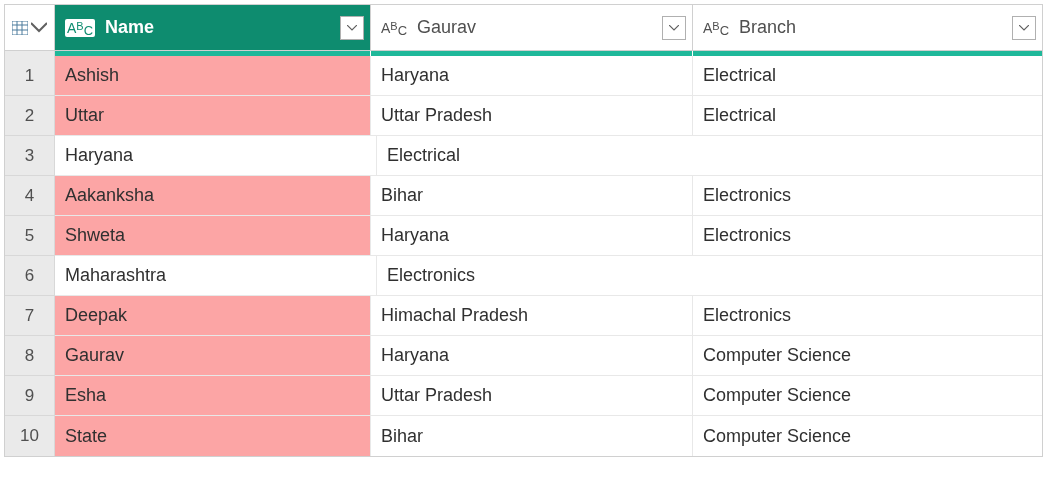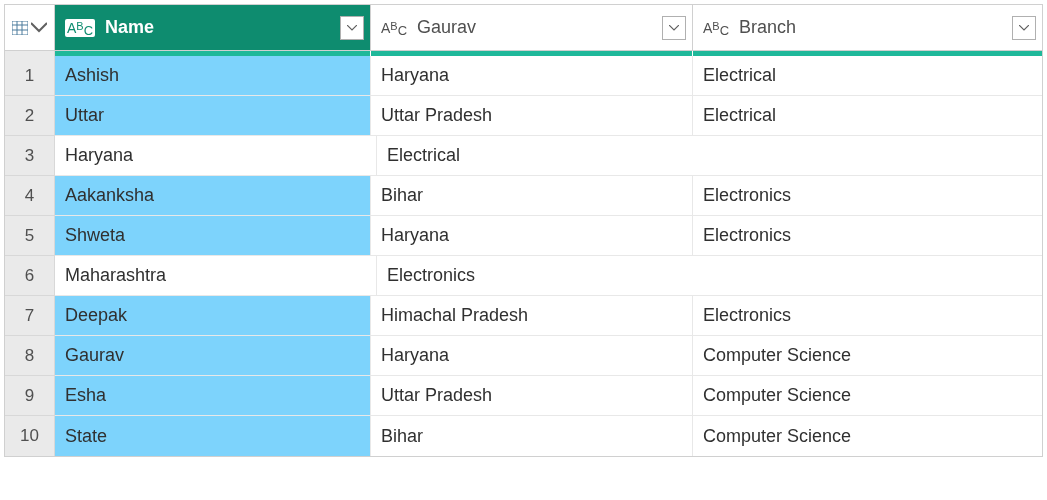--- a/index.html
+++ b/index.html
@@ -145,21 +145,21 @@
     .cell {
       display: flex;
       align-items: center;
       padding: 0 10px;
       border-right: 1px solid #e8e8e8;
       border-bottom: 1px solid #e8e8e8;
       font-size: 18px;
       color: #303030;
     }
     .cell.selected-col {
-      background: #7dd3fc;
+      background: #fca5a5;
     }
     .cell.col-branch {
       border-right: none;
     }
     .data-row:last-child .cell,
     .data-row:last-child .row-num {
       border-bottom: none;
     }
   </style>
 </head>

